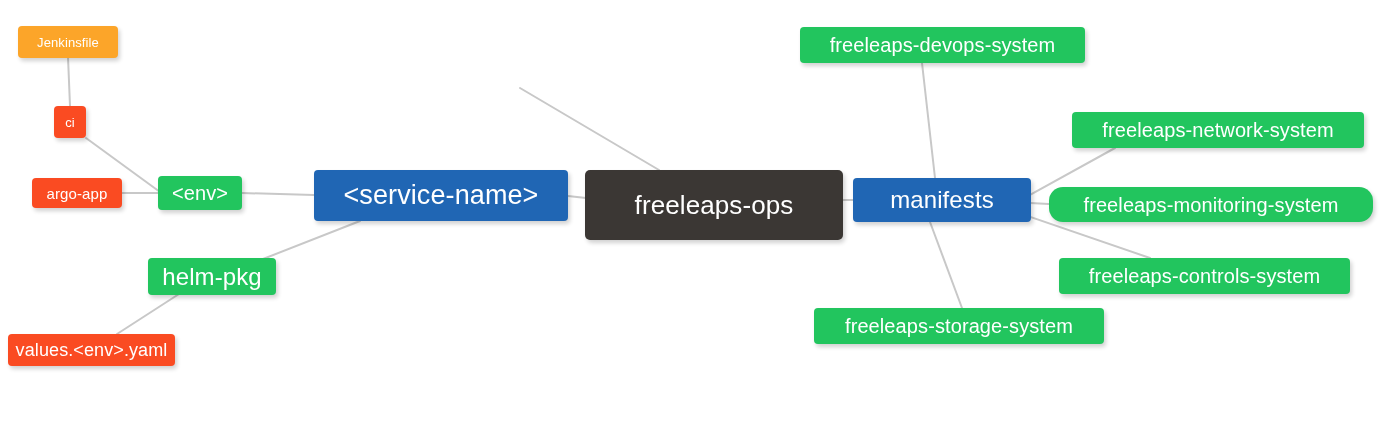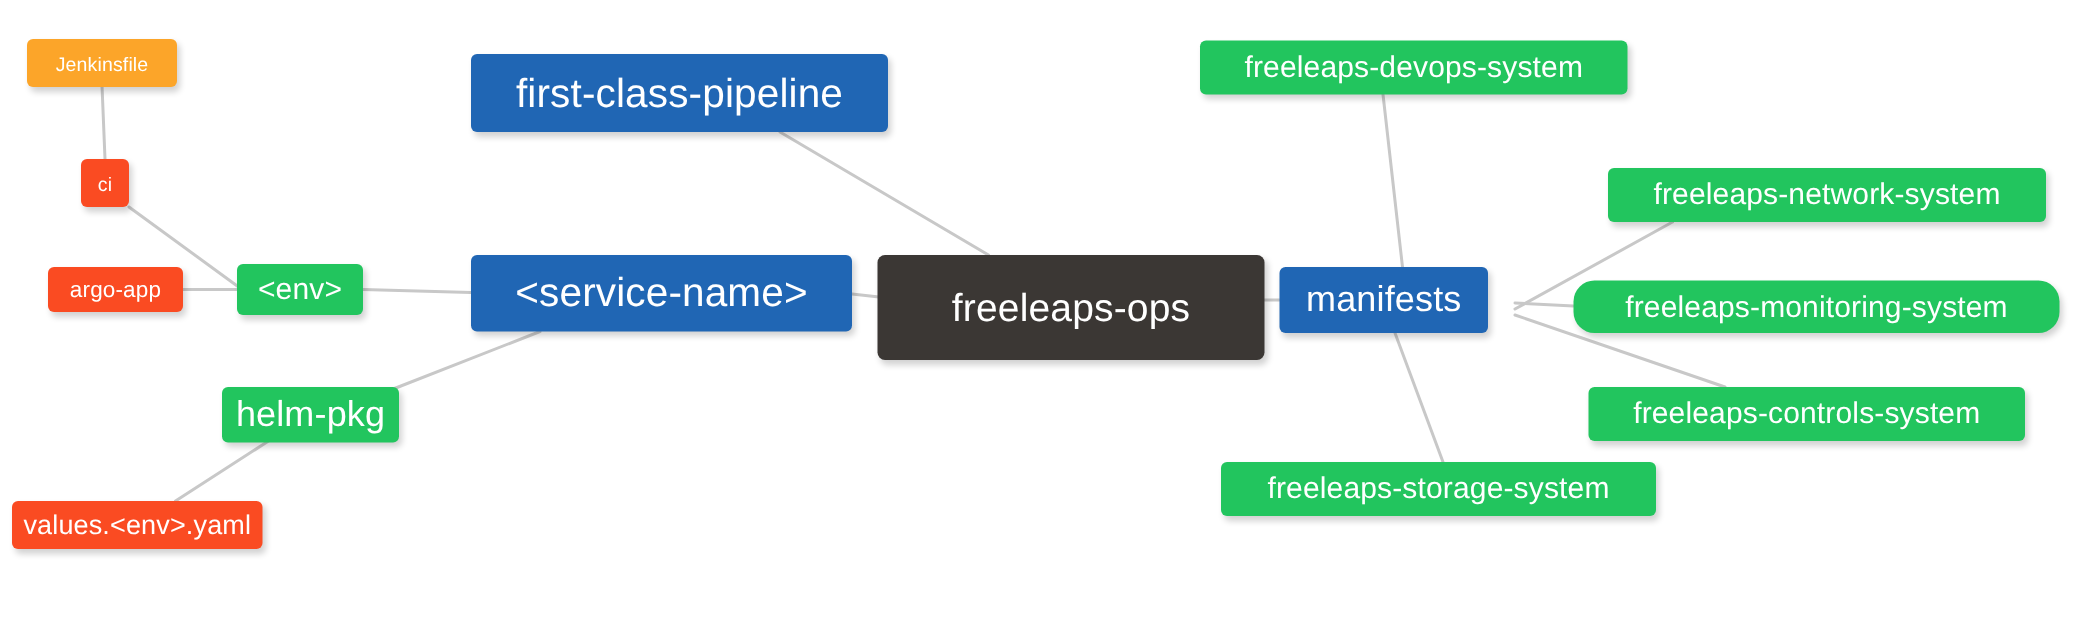--- a/index.html
+++ b/index.html
@@ -108,41 +108,38 @@
   </div>
 
   <div class="node node-red size-xs" style="left:32px; top:178px; width:90px; height:30px;">
     <span>argo-app</span>
   </div>
 
   <div class="node node-green size-md" style="left:158px; top:176px; width:84px; height:34px;">
     <span>&lt;env&gt;</span>
   </div>
 
-  <div class="node node-green size-lg" style="left:148px; top:258px; width:118px; height:37px;">
+  <div class="node node-green size-lg" style="left:148px; top:258px; width:128px; height:37px;">
     <span>helm-pkg</span>
   </div>
 
   <div class="node node-red size-sm" style="left:8px; top:334px; width:167px; height:32px;">
     <span>values.&lt;env&gt;.yaml</span>
   </div>
 
-  <div class="node node-blue size-xl" style="left:314px; top:36px; width:278px; height:52px;">
-    <span>first-class-pipeline</span>
-  </div>
 
   <div class="node node-blue size-xl" style="left:314px; top:170px; width:254px; height:51px;">
     <span>&lt;service-name&gt;</span>
   </div>
 
   <div class="node node-root size-root" style="left:585px; top:170px; width:258px; height:70px;">
     <span>freeleaps-ops</span>
   </div>
 
-  <div class="node node-blue size-lg" style="left:853px; top:178px; width:139px; height:44px;">
+  <div class="node node-blue size-lg" style="left:853px; top:178px; width:178px; height:44px;">
     <span>manifests</span>
   </div>
 
   <div class="node node-green size-md" style="left:800px; top:27px; width:285px; height:36px;">
     <span>freeleaps-devops-system</span>
   </div>
 
   <div class="node node-green size-md" style="left:1056px; top:112px; width:292px; height:36px;margin-left:16px;">
     <span>freeleaps-network-system</span>
   </div>

